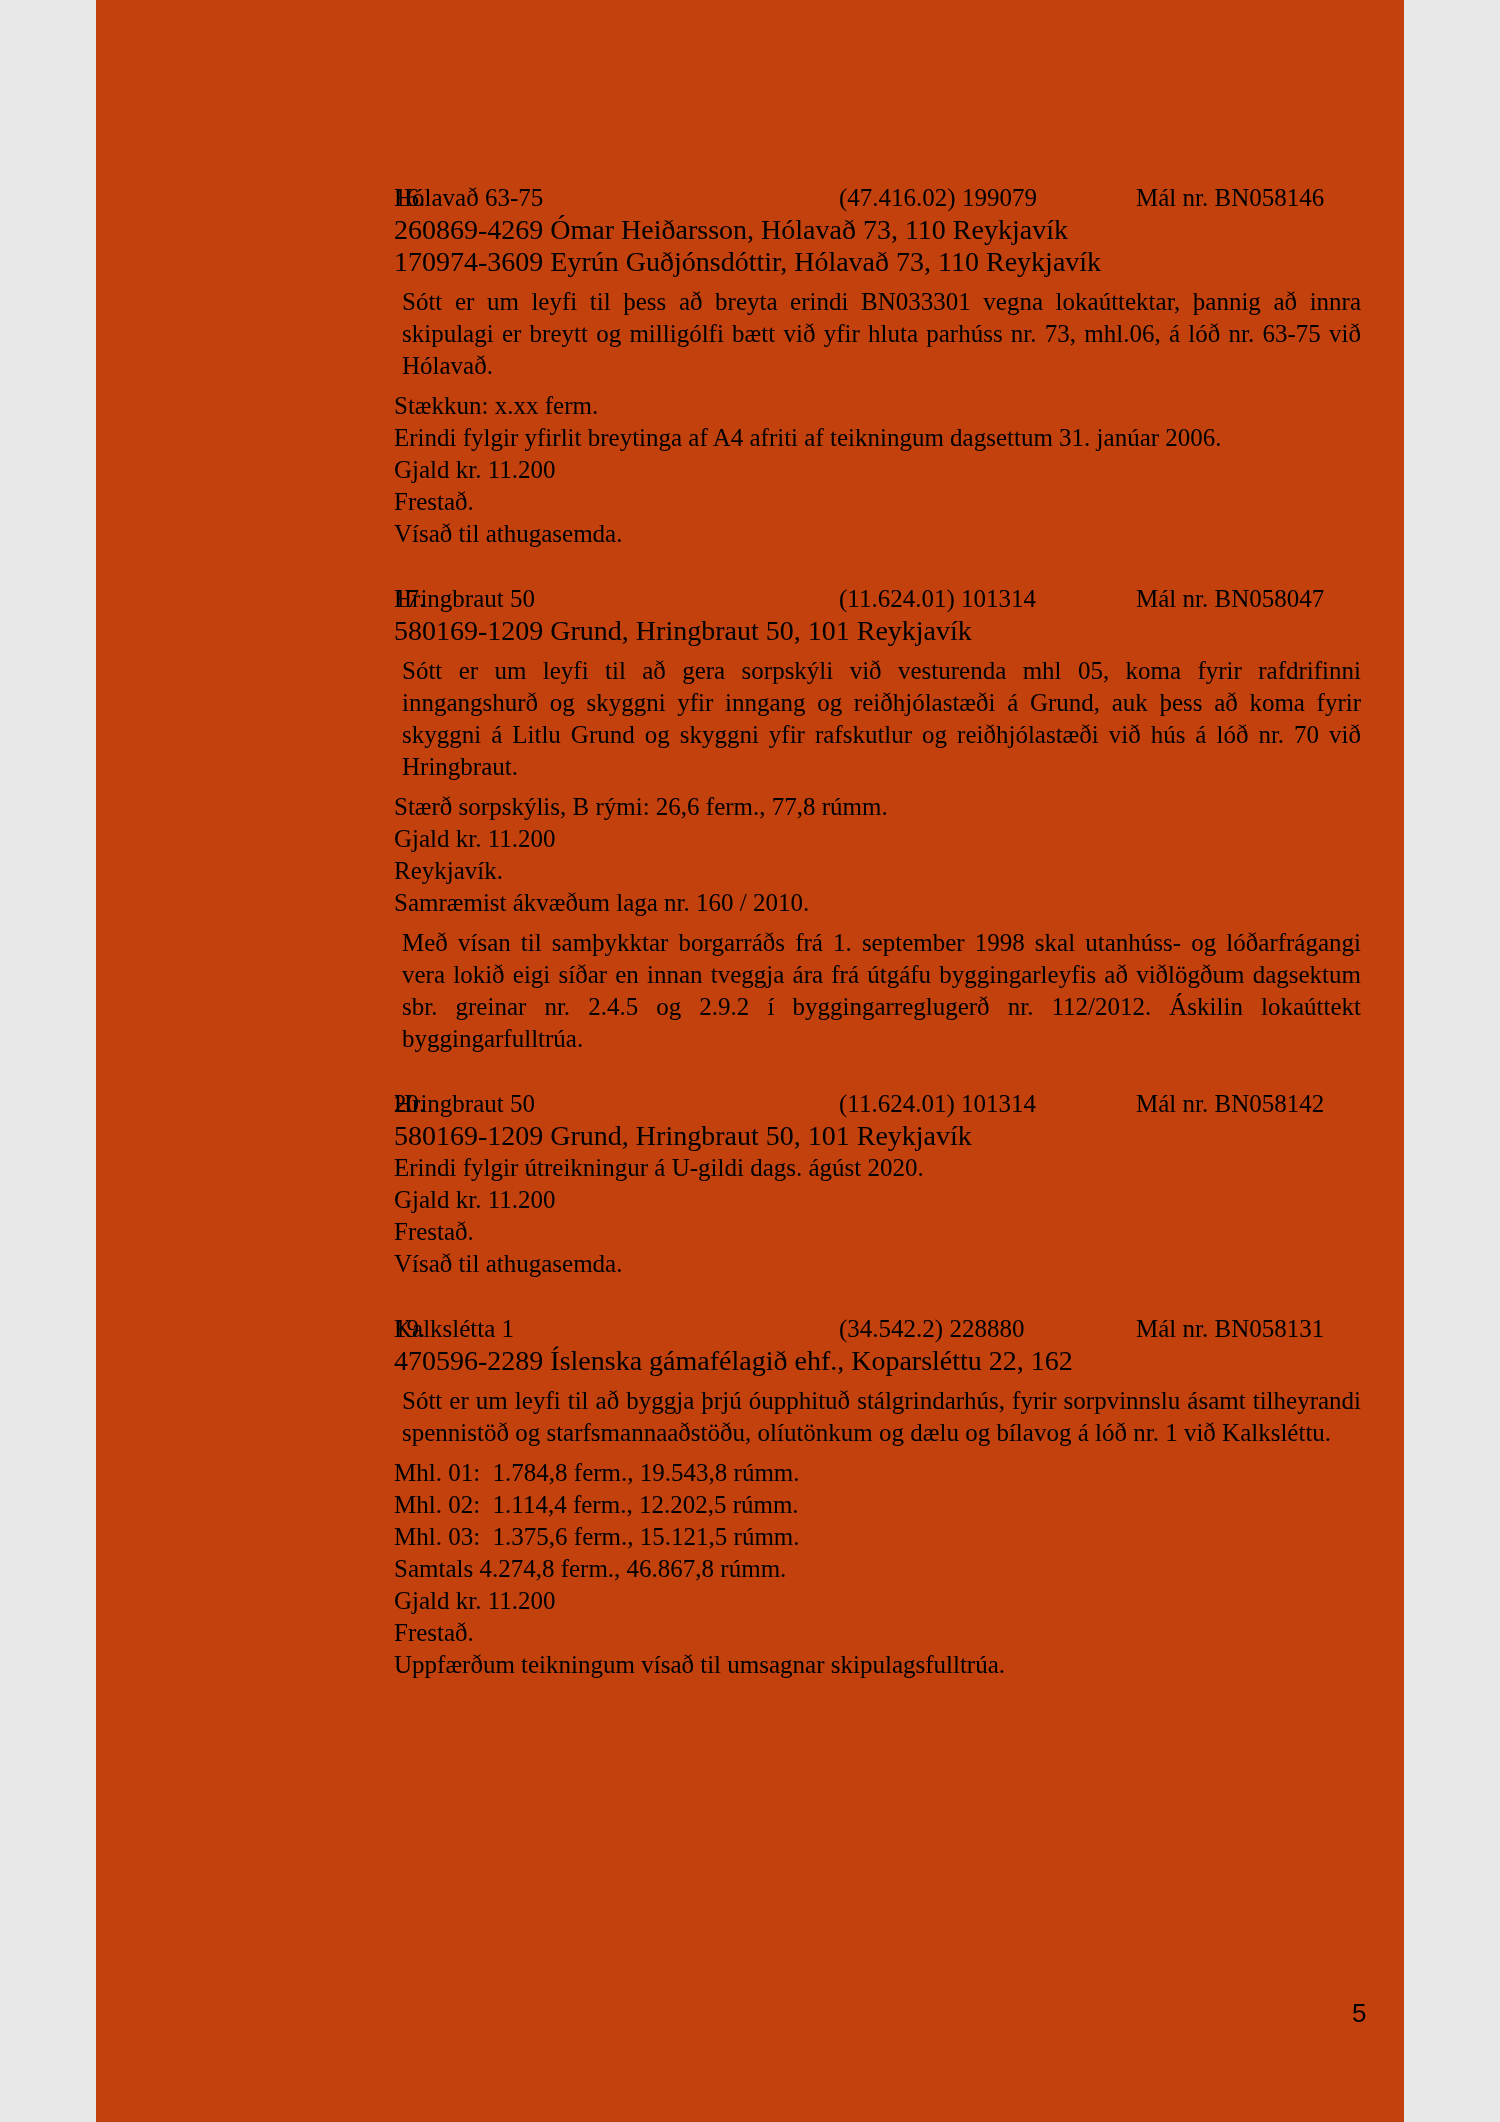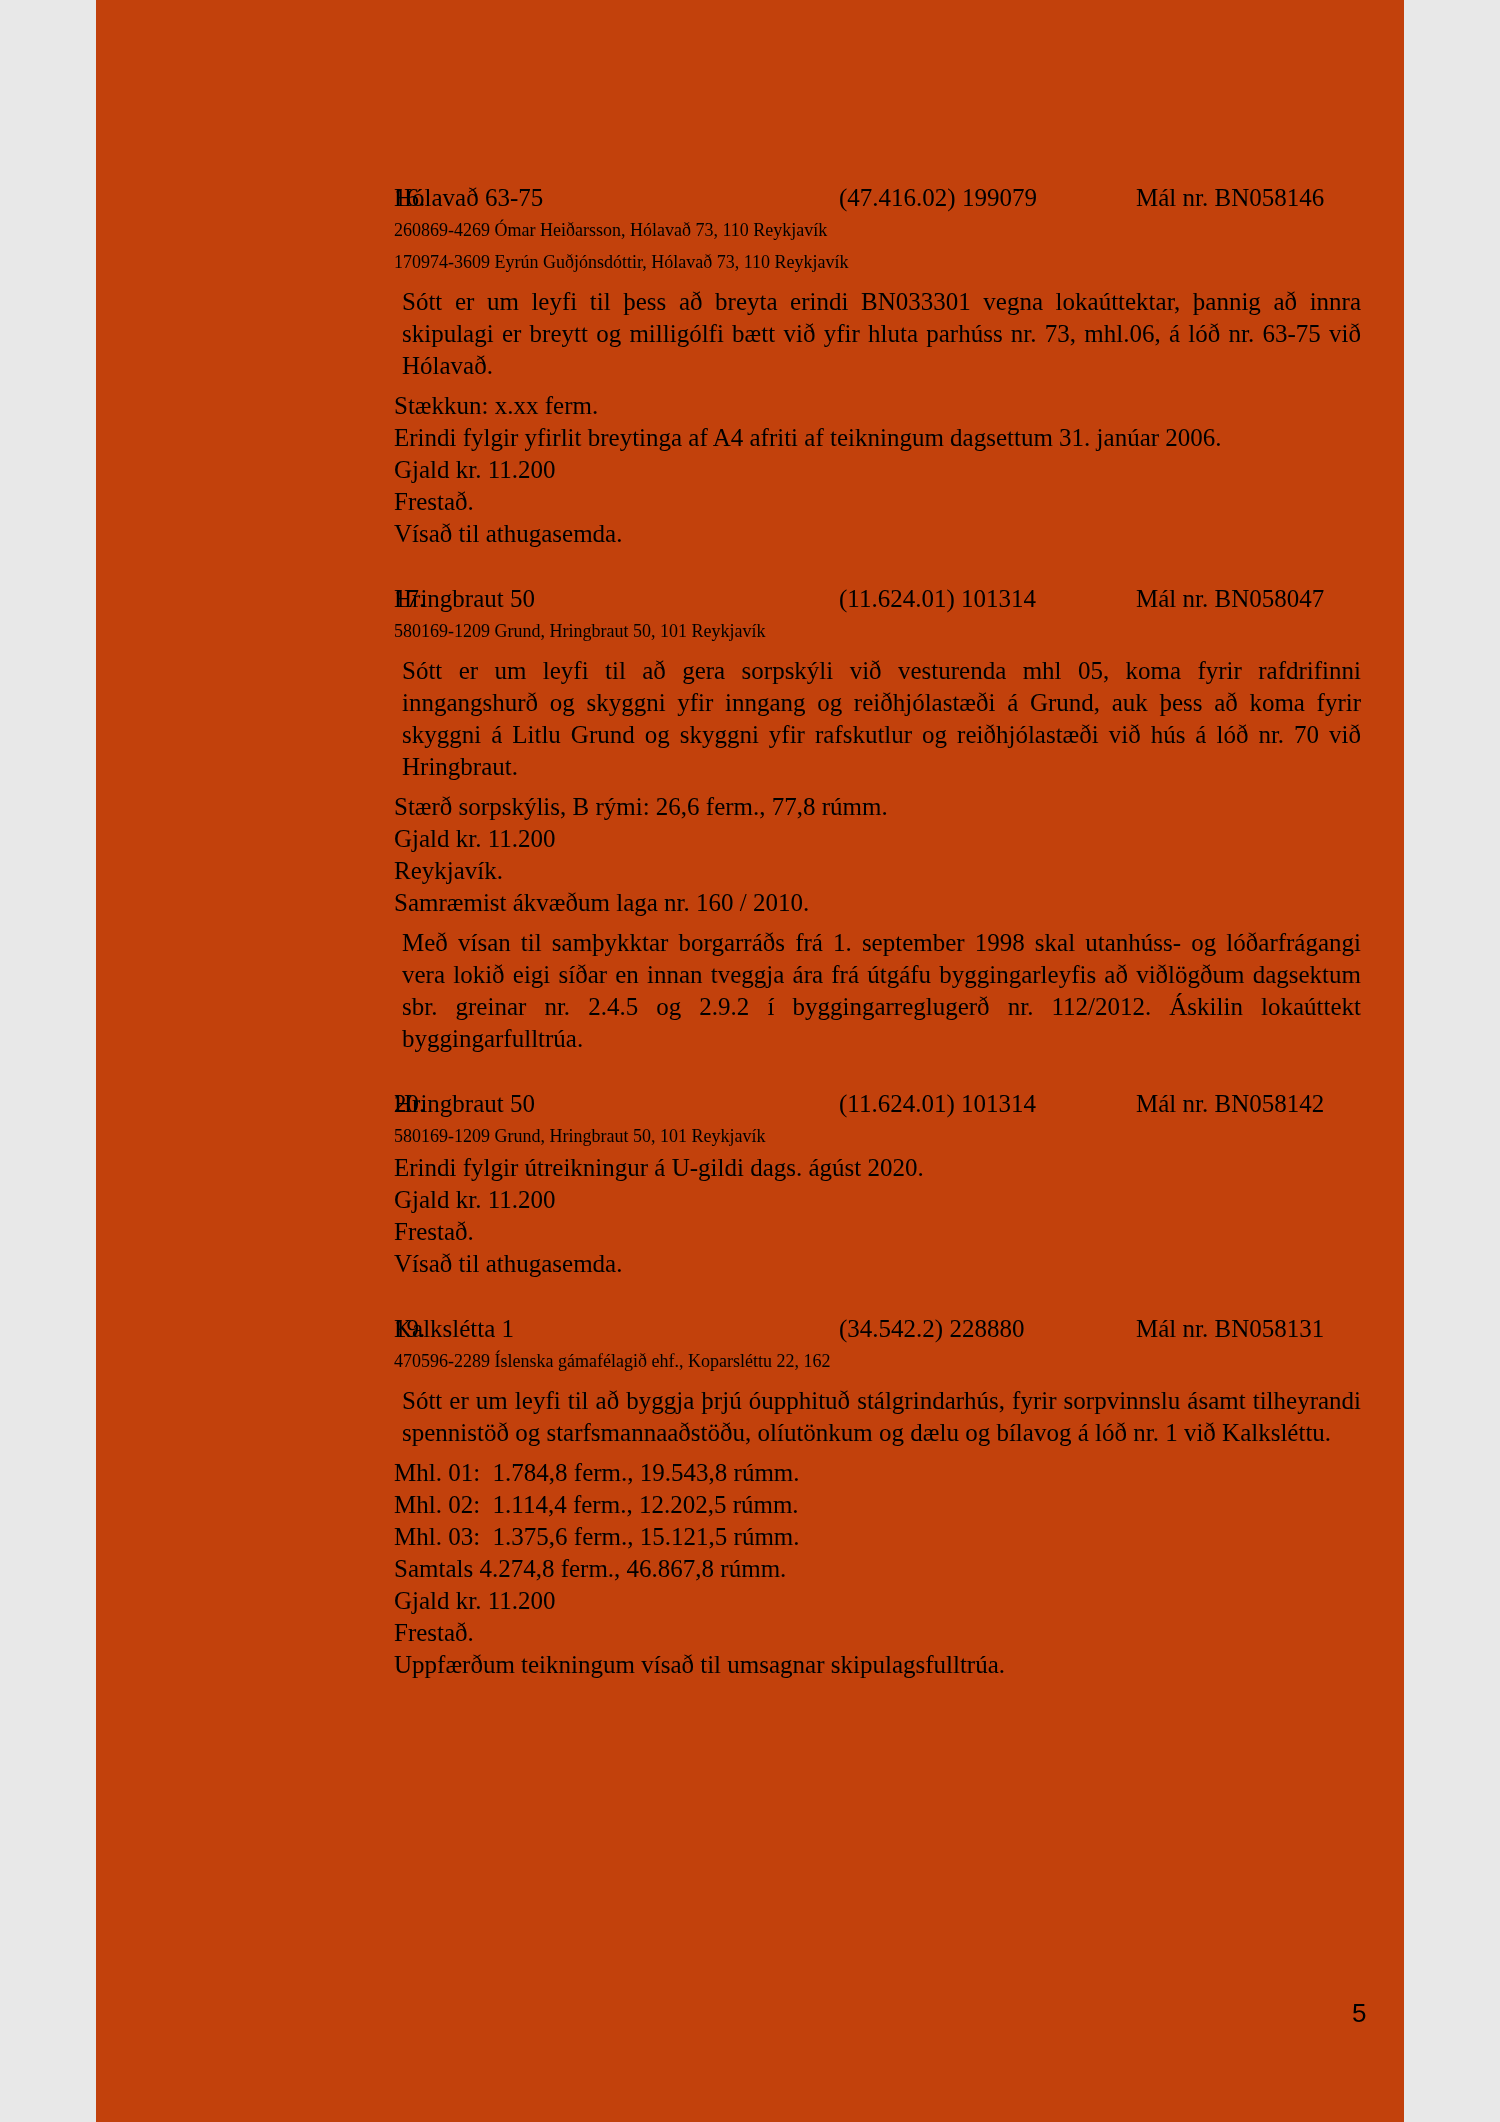--- a/index.html
+++ b/index.html
@@ -30,21 +30,21 @@
   .num {
     position: absolute;
     left: 0;
     top: 0;
     width: 60px;
   }
   .hdr { position: relative; height: 32px; }
   .title { font-weight: normal; }
   .code { position: absolute; left: 445px; top: 0; white-space: nowrap; }
   .case { position: absolute; left: 742px; top: 0; white-space: nowrap; }
-  .owner { font-size: 18px; line-height: 32px; white-space: nowrap; }
+  .owner { font-size: 28px; line-height: 32px; white-space: nowrap; }
   .para { margin: 8px; text-align: justify; }
   .line { white-space: pre-wrap; }
   .italic { }
   .pageno {
     position: absolute;
     left: 1256px;
     top: 1998px;
     font-family: "Liberation Sans", sans-serif;
     font-size: 26px;
     line-height: 30px;

